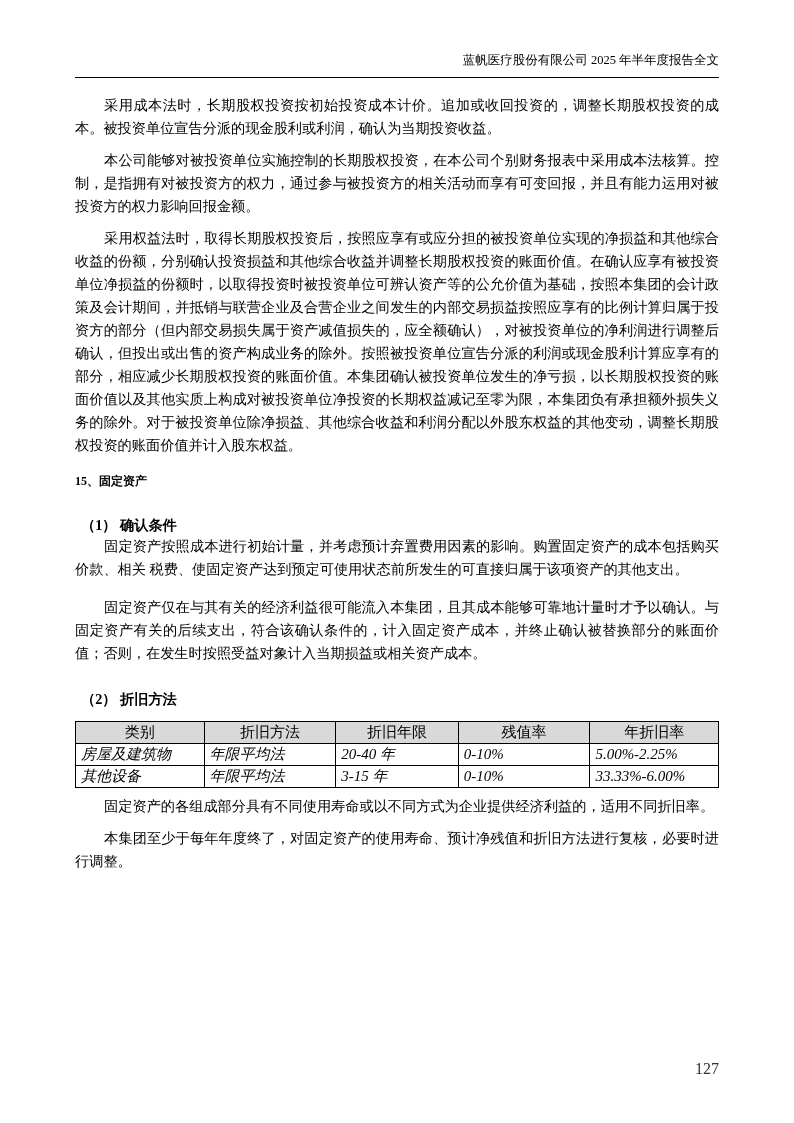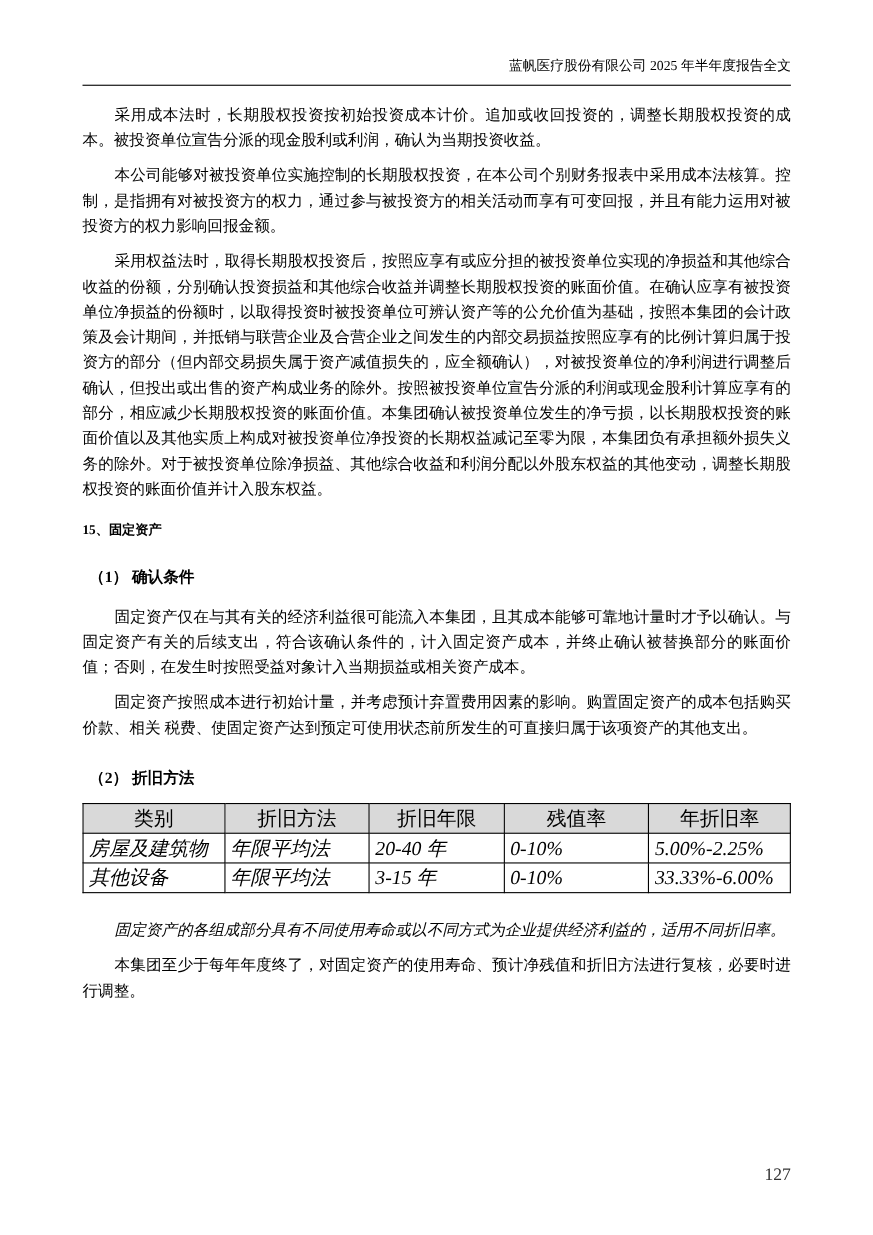--- a/index.html
+++ b/index.html
@@ -57,21 +57,21 @@
     line-height: 20px;
   }
   .para.after-h {
     margin-top: 15px;
   }
   table.dep-table {
     width: 100%;
     margin-top: 12px;
     border-collapse: collapse;
     table-layout: fixed;
-    font-size: 18px;
+    font-size: 15px;
   }
   table.dep-table th,
   table.dep-table td {
     border: 1px solid #000000;
     height: 18px;
     padding: 1px 5px;
     overflow: hidden;
     white-space: nowrap;
   }
   table.dep-table th {
@@ -83,22 +83,21 @@
   table.dep-table td {
     text-align: left;
     font-style: italic;
   }
   .col-1 { width: 20%; }
   .col-2 { width: 20.5%; }
   .col-3 { width: 19%; }
   .col-4 { width: 20.5%; }
   .col-5 { width: 20%; }
   .table-note {
-    margin-top: 23px;
-    font-style: italic;
+    margin-top: 7px;
   }
   .page-footer {
     position: absolute;
     top: 1060px;
     right: 75px;
     font-size: 16px;
     color: #333333;
   }
 </style>
 </head>
@@ -114,22 +113,22 @@
     <div class="content">
 
       <p class="para">采用成本法时，长期股权投资按初始投资成本计价。追加或收回投资的，调整长期股权投资的成本。被投资单位宣告分派的现金股利或利润，确认为当期投资收益。</p>
       <p class="para">本公司能够对被投资单位实施控制的长期股权投资，在本公司个别财务报表中采用成本法核算。控制，是指拥有对被投资方的权力，通过参与被投资方的相关活动而享有可变回报，并且有能力运用对被投资方的权力影响回报金额。</p>
       <p class="para">采用权益法时，取得长期股权投资后，按照应享有或应分担的被投资单位实现的净损益和其他综合收益的份额，分别确认投资损益和其他综合收益并调整长期股权投资的账面价值。在确认应享有被投资单位净损益的份额时，以取得投资时被投资单位可辨认资产等的公允价值为基础，按照本集团的会计政策及会计期间，并抵销与联营企业及合营企业之间发生的内部交易损益按照应享有的比例计算归属于投资方的部分（但内部交易损失属于资产减值损失的，应全额确认），对被投资单位的净利润进行调整后确认，但投出或出售的资产构成业务的除外。按照被投资单位宣告分派的利润或现金股利计算应享有的部分，相应减少长期股权投资的账面价值。本集团确认被投资单位发生的净亏损，以长期股权投资的账面价值以及其他实质上构成对被投资单位净投资的长期权益减记至零为限，本集团负有承担额外损失义务的除外。对于被投资单位除净损益、其他综合收益和利润分配以外股东权益的其他变动，调整长期股权投资的账面价值并计入股东权益。</p>
 
       <h2 class="h-l2">15、固定资产</h2>
 
       <h3 class="h-l3">（1）  确认条件</h3>
 
+      <p class="para">固定资产按照成本进行初始计量，并考虑预计弃置费用因素的影响。购置固定资产的成本包括购买价款、相关 税费、使固定资产达到预定可使用状态前所发生的可直接归属于该项资产的其他支出。</p>
       <p class="para after-h">固定资产仅在与其有关的经济利益很可能流入本集团，且其成本能够可靠地计量时才予以确认。与固定资产有关的后续支出，符合该确认条件的，计入固定资产成本，并终止确认被替换部分的账面价值；否则，在发生时按照受益对象计入当期损益或相关资产成本。</p>
-      <p class="para">固定资产按照成本进行初始计量，并考虑预计弃置费用因素的影响。购置固定资产的成本包括购买价款、相关 税费、使固定资产达到预定可使用状态前所发生的可直接归属于该项资产的其他支出。</p>
 
       <h3 class="h-l3">（2）  折旧方法</h3>
 
       <table class="dep-table">
         <thead>
           <tr>
             <th class="col-1">类别</th>
             <th class="col-2">折旧方法</th>
             <th class="col-3">折旧年限</th>
             <th class="col-4">残值率</th>

